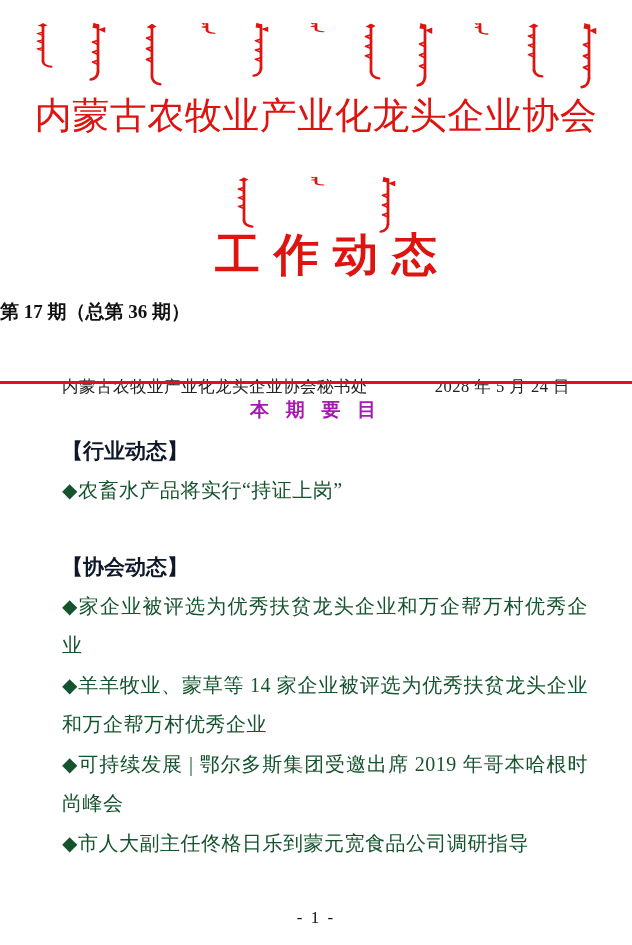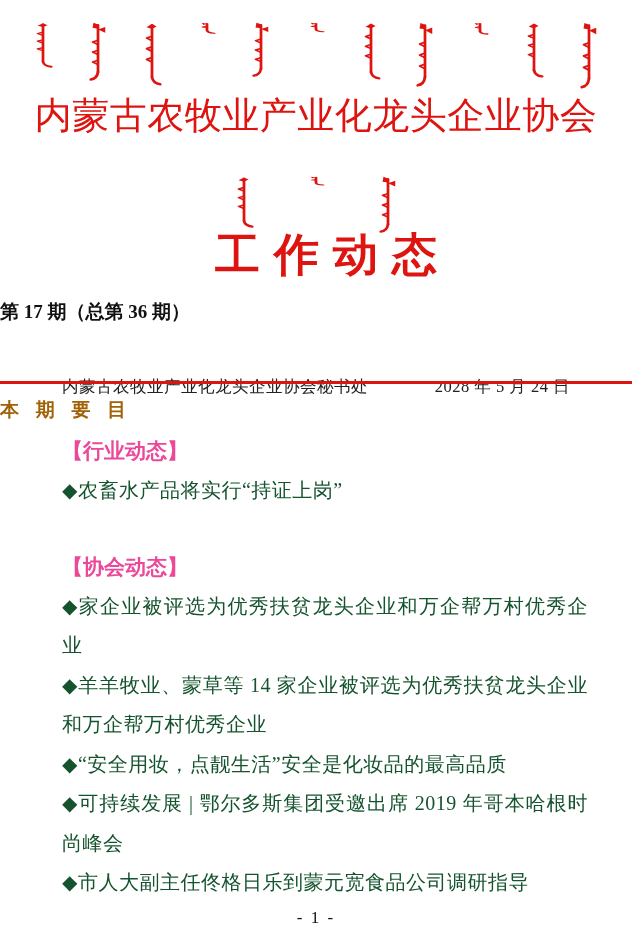--- a/index.html
+++ b/index.html
@@ -31,26 +31,26 @@
     position:absolute; top:299px; left:0; right:0; text-align:left;
     font-weight:bold; font-size:19px; color:#111;
   }
   .pub-row {
     position:absolute; top:344px; left:62px; right:62px;
     display:flex; justify-content:space-between; align-items:baseline;
     font-size:16.5px; color:#222; letter-spacing:0.5px;margin-top:32px;
   }
   .red-rule { position:absolute; top:381px; left:0; right:0; height:3px; background:var(--red); }
   .toc-heading {
-    position:absolute; top:397px; left:0; right:0; 
-    font-weight:bold; font-size:19px; color:#a16207; letter-spacing:6px;
+    position:absolute; top:397px; left:0; right:0; text-align:center;
+    font-weight:bold; font-size:19px; color:#a21caf; letter-spacing:6px;
   }
   .toc-wrap { position:absolute; top:431px; left:62px; right:44px; }
   .toc-section + .toc-section { margin-top:36px; }
-  .toc-section-title { font-size:21px; font-weight:bold; line-height:40px; color:#ec4899; }
+  .toc-section-title { font-size:21px; font-weight:bold; line-height:40px; color:#0f172a; }
   .toc-item {
     font-size:20px; line-height:39.5px; letter-spacing:0.5px;
     text-align:justify; color:#14532d;
   }
   .page-num {
     position:absolute; top:908px; left:0; right:0; text-align:center;
     font-size:17px; color:#111; letter-spacing:2px;
   }
 </style>
 </head>
@@ -170,21 +170,20 @@
 
   <div class="toc-wrap" id="toc-sections">
       <div class="toc-section">
         <div class="toc-section-title">【行业动态】</div>
         <div class="toc-item">◆农畜水产品将实行“持证上岗”</div>
       </div>
       <div class="toc-section">
         <div class="toc-section-title">【协会动态】</div>
         <div class="toc-item">◆家企业被评选为优秀扶贫龙头企业和万企帮万村优秀企业</div>
         <div class="toc-item">◆羊羊牧业、蒙草等 14 家企业被评选为优秀扶贫龙头企业和万企帮万村优秀企业</div>
-        <div class="toc-item">◆“安全用妆，点靓生活”安全是化妆品的最高品质</div>
         <div class="toc-item">◆可持续发展 | 鄂尔多斯集团受邀出席 2019 年哥本哈根时尚峰会</div>
         <div class="toc-item">◆市人大副主任佟格日乐到蒙元宽食品公司调研指导</div>
       </div>
     </div>
 
   <div class="page-num">- 1 -</div>
 
 </div>
 
 </body></html>

